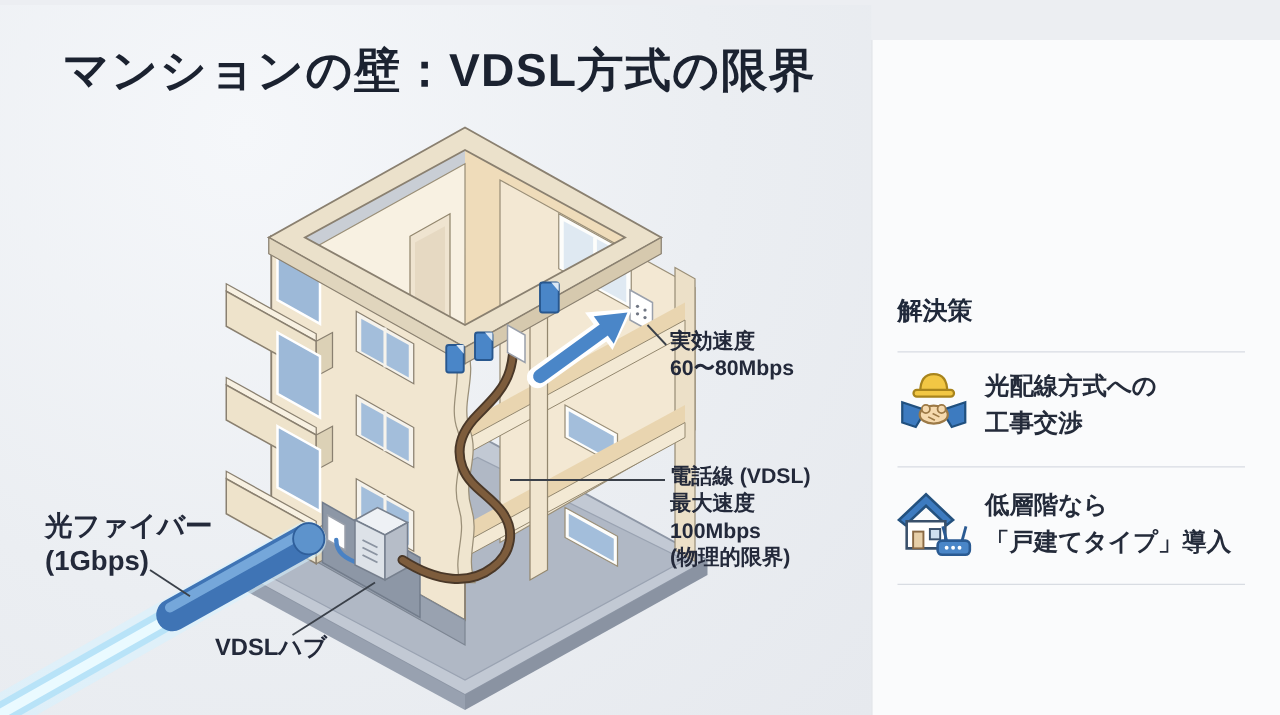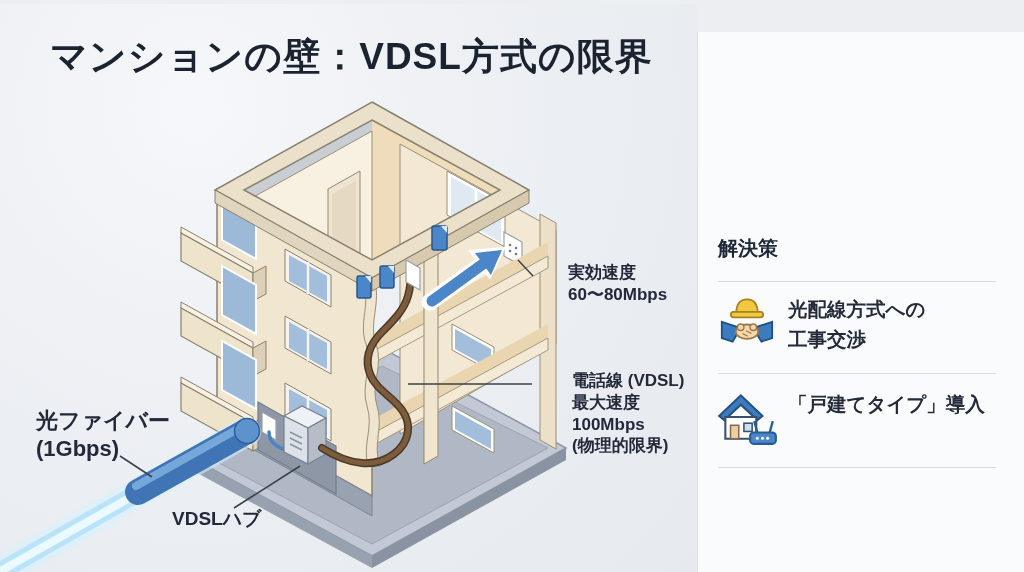--- a/index.html
+++ b/index.html
@@ -7,22 +7,22 @@
   body { font-family:"Liberation Sans","DejaVu Sans",sans-serif; }
   .stage { position:relative; width:1024px; height:572px; background:#eceef2; }
   .main { position:absolute; left:0; top:4px; width:697px; height:572px;
           background:radial-gradient(circle at 28% 18%, #f5f7fa 0%, #ebeef2 55%, #e6e9ee 100%); }
   .title { position:absolute; left:50px; top:28px; font-size:37px; font-weight:700;
            color:#1b2230; letter-spacing:1px; white-space:nowrap; }
   .ill { position:absolute; left:0; top:0; }
   .lbl { position:absolute; font-weight:700; color:#23293a; line-height:1.28; font-size:17px; }
   .lbl span { display:block; }
   .lbl-fiber { left:36px; top:403px; font-size:22px; }
-  .lbl-speed { left:536px; top:258px;margin-left:32px; }
-  .lbl-phone { left:536px; top:366px;margin-left:36px; }
+  .lbl-speed { left:536px; top:258px; }
+  .lbl-phone { left:536px; top:366px; }
   .lbl-hub   { left:172px; top:503px; font-size:19px; }
   .panel { position:absolute; left:697px; top:0; width:327px; height:572px;
            background:#fafbfc; border-left:1px solid #dee1e6;margin-top:32px; }
   .panel-head { position:absolute; left:20px; top:203px; font-size:20px; font-weight:700; color:#20293a; }
   .divider { position:absolute; left:20px; width:278px; height:1px; background:#d8dce2; }
   .d1 { top:249px; } .d2 { top:341px; } .d3 { top:435px; }
   .sol-icon1 { position:absolute; left:22px; top:260px; }
   .sol-icon2 { position:absolute; left:16px; top:353px; }
   .sol-text { position:absolute; left:90px; font-size:19.5px; font-weight:700; color:#242b3a; line-height:30px; }
   .t1 { top:262px; } .t2 { top:357px; }
@@ -245,19 +245,20 @@
       <rect x="16" y="39" width="8" height="13" fill="#e7cfa8" stroke="#8a6a45" stroke-width="1.5"></rect>
       <rect x="29" y="37" width="8" height="8" fill="#cfe0ef" stroke="#39506b" stroke-width="1.5"></rect>
       <line x1="42" y1="46" x2="39" y2="35" stroke="#2a5a92" stroke-width="2.2"></line>
       <line x1="54" y1="46" x2="57" y2="35" stroke="#2a5a92" stroke-width="2.2"></line>
       <rect x="35" y="46" width="25" height="11" rx="3.5" fill="#4a86c8" stroke="#2a5a92" stroke-width="2"></rect>
       <circle cx="42" cy="51.5" r="1.5" fill="#ffffff"></circle>
       <circle cx="47" cy="51.5" r="1.5" fill="#ffffff"></circle>
       <circle cx="52" cy="51.5" r="1.5" fill="#ffffff"></circle>
     </svg>
     <div class="sol-text t2">
+      <span>低層階なら</span>
       <span>「戸建てタイプ」導入</span>
     </div>
 
     <div class="divider d3"></div>
   </aside>
 
 </div>
 
 </body></html>

